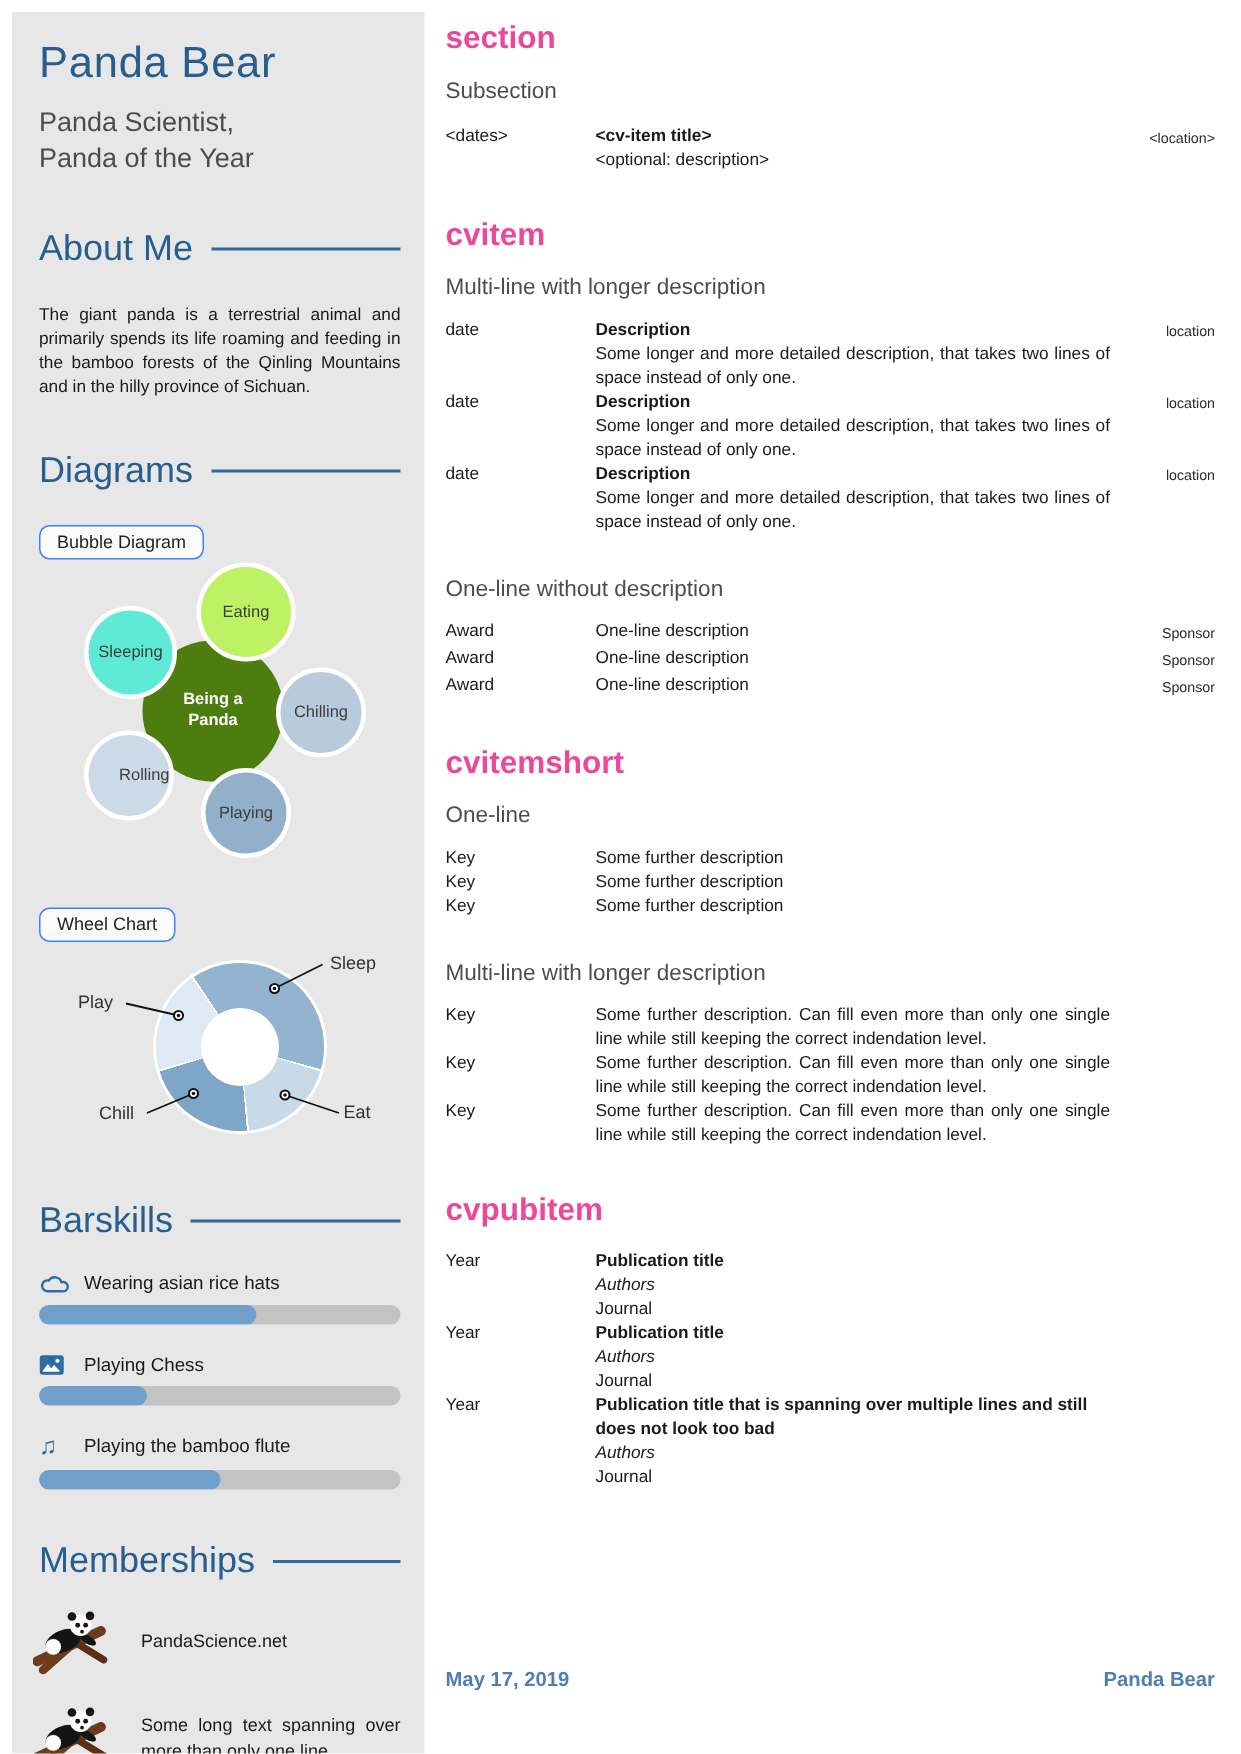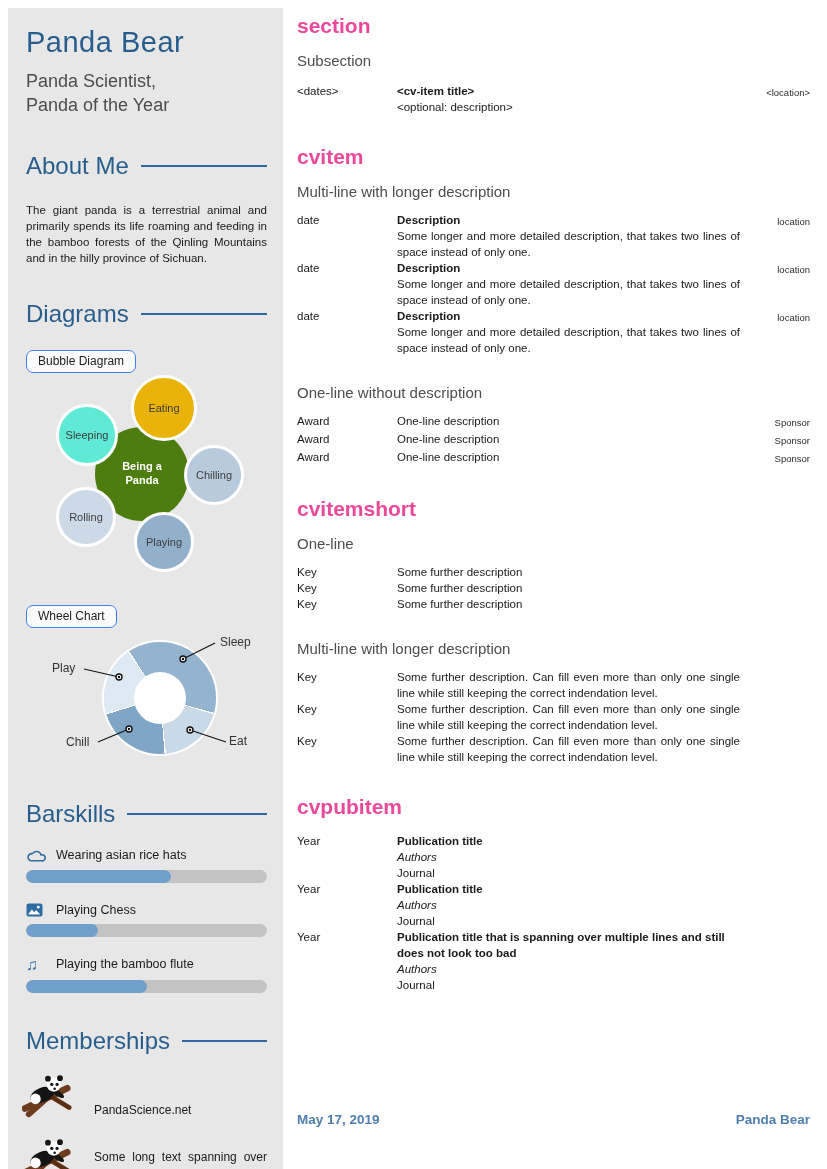--- a/index.html
+++ b/index.html
@@ -57,21 +57,21 @@
   .wl-eat   { left:209px; top:100px; }
 
   
   .skill { margin:20px 4px 0 6px; }
   .skill-head { display:flex; align-items:flex-start; font-size:12.5px; color:#1a1a1a; margin-bottom:7px; }
   .skill-icon { width:24px; display:inline-flex; justify-content:flex-start; align-items:center; margin-right:6px; color:#2d6da3; }
   .bar { height:13px; background:#c3c3c3; border-radius:7px; overflow:hidden; }
   .bar-fill { height:13px; background:#6f9fca; border-radius:7px; }
 
   
-  .member { display:flex; align-items:flex-end; margin:16px 4px 0 2px; min-height:48px; }
+  .member { display:flex; align-items:center; margin:16px 4px 0 2px; min-height:48px; }
   .member-icon { width:50px; flex:0 0 50px; display:flex; justify-content:center; }
   .member-text { font-size:12px; line-height:17px; text-align:justify; margin-left:22px; flex:1; }
 
   
   .main { position:absolute; left:297px; top:14px; width:513px; }
   .m-head { font-size:21px; font-weight:bold; color:#ec4899; }
   .m-sub  { font-size:15px; color:#4d4d4d; }
   .row3 { display:grid; grid-template-columns:100px 1fr 70px; font-size:11.5px; line-height:16px; }
   .row3 .col-date { color:#1a1a1a; }
   .row3 .col-loc  { font-size:9.5px; color:#2b2b2b; text-align:right; padding-top:2px; }
@@ -123,30 +123,30 @@
     <span class="t">Diagrams</span>
     <span class="rule"></span>
   </div>
 
   <span class="badge">Bubble Diagram</span>
 
   <div class="bubble-wrap">
     <div class="bubble center" style="background: #4d7c0f;">
       <span>Being a Panda</span>
     </div>
-    <div class="bubble sat b-eating" style="background: #eab308;">
+    <div class="bubble sat b-eating" style="background: #bef264;">
       <span>Eating</span>
       </div>
     <div class="bubble sat b-sleeping" style="background: #5eead4;">
       <span>Sleeping</span>
       </div>
     <div class="bubble sat b-chilling" style="background: rgb(184, 203, 221);">
       <span>Chilling</span>
       </div>
-    <div class="bubble sat b-rolling" style="background: rgb(204, 218, 232);">
+    <div class="bubble sat b-rolling" style="background: rgb(204, 218, 232); justify-content: flex-end;">
       <span>Rolling</span>
       </div>
     <div class="bubble sat b-playing" style="background: rgb(146, 176, 202);">
       <span>Playing</span>
       </div>
   </div>
 
   <span class="badge">Wheel Chart</span>
 
   <div class="wheel-wrap">

